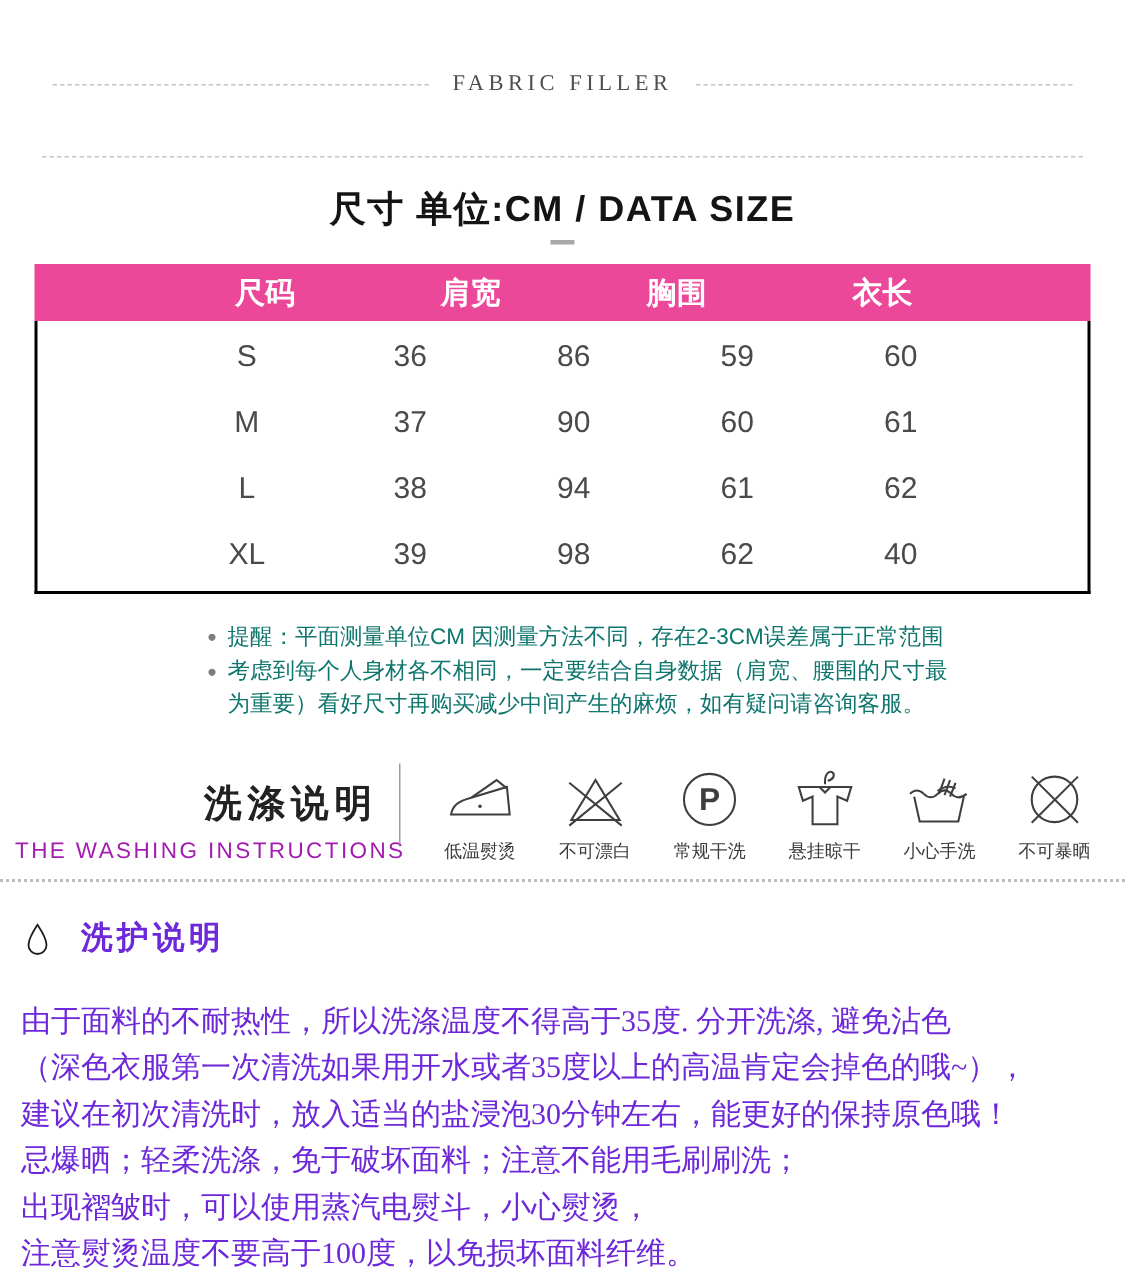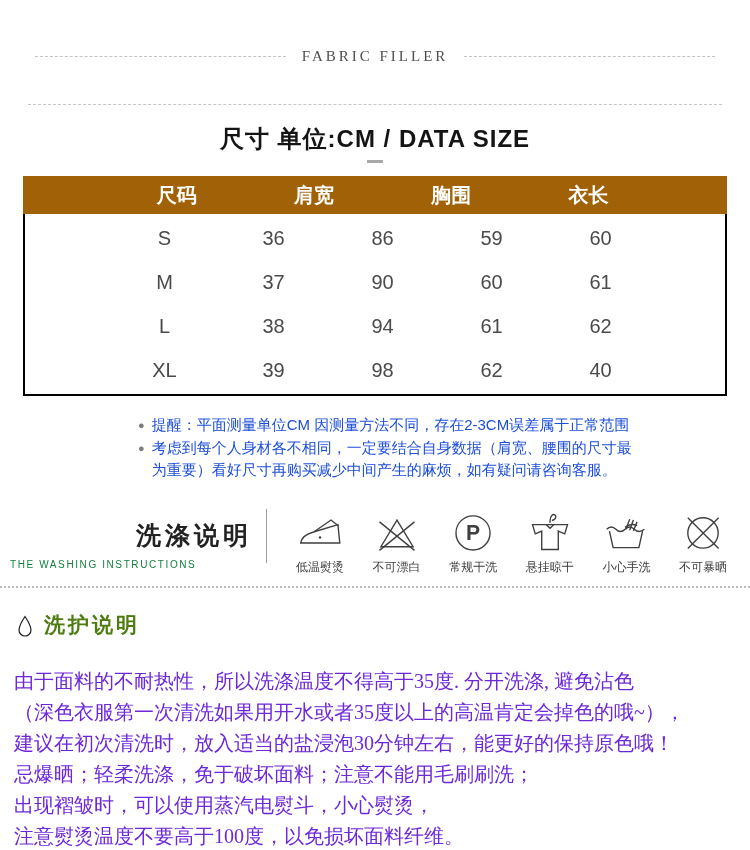--- a/index.html
+++ b/index.html
@@ -14,51 +14,51 @@
   .dash-full { margin:39px 28px 0 28px; border-top:1px dashed #c6c6c6; }
 
   
   .size-title { margin-top:18px; text-align:center; font-size:24px; font-weight:bold;
                 color:#141414; letter-spacing:1px; }
   .title-dash { width:16px; height:3px; background:#a8a8a8; margin:5px auto 0 auto; }
 
   
   .size-table { width:704px; margin:13px auto 0 auto; }
   .st-row { display:flex; padding-left:85px; padding-right:70px; }
-  .st-header { background:#a16207; height:38px; align-items:center; }
+  .st-header { background:#ec4899; height:38px; align-items:center; }
   .st-header .st-cell { color:#fff; font-weight:bold; font-size:20px; }
   .st-body { border:2px solid #000; border-top:none; padding-top:2px; padding-bottom:2px; }
   .st-bodyrow { display:flex; padding-left:85px; padding-right:70px; height:44px; align-items:center; }
   .st-cell { flex:1; text-align:center; font-size:20px; color:#4a4a4a; }
 
   
   .notes { width:520px; margin:18px 0 0 138px; }
   .note-item { display:flex; margin-bottom:1px; }
   .note-bullet { font-size:11px; color:#7d7d7d; line-height:22px; margin-right:7px; }
-  .note-text { width:482px; font-size:15px; line-height:22px; color:#1d4ed8; }
+  .note-text { width:482px; font-size:15px; line-height:22px; color:#0f766e; }
 
   
   .washing { display:flex; margin-top:26px; padding-left:10px; align-items:flex-start; }
   .wash-left { width:242px; margin-top:12px; }
   .wash-cn { text-align:right; font-size:25px; font-weight:600; color:#222;
              letter-spacing:4px; }
-  .wash-en { margin-top:7px; font-size:10px; color:#15803d; letter-spacing:1.6px; white-space:nowrap; }
+  .wash-en { margin-top:7px; font-size:15px; color:#a21caf; letter-spacing:1.6px; white-space:nowrap; }
   .wash-divider { width:1px; height:54px; background:#9d9d9d; margin:2px 10px 0 14px; }
   .wash-icons { flex:1; display:flex; justify-content:space-between; padding:2px 10px 0 6px; }
   .wash-item { display:flex; flex-direction:column; align-items:center; width:74px; }
   .wash-item svg { width:46px; height:46px; stroke:#3f3f3f; fill:none; stroke-width:3; }
   .wash-label { margin-top:4px; font-size:12px; color:#3c3c3c; white-space:nowrap; }
 
   .dotted { margin-top:10px; border-top:2px dotted #bdbdbd; }
 
   
   .care { padding:0 14px; }
   .care-header { display:flex; align-items:center; margin-top:23px; padding-left:2px; }
   .care-header svg { width:18px; height:25px; stroke:#1d1d1d; fill:none; stroke-width:1.6; }
-  .care-title { margin-left:10px; font-size:21px; font-weight:bold; color:#4d7c0f; letter-spacing:3px; }
+  .care-title { margin-left:20px; font-size:21px; font-weight:bold; color:#6d28d9; letter-spacing:3px; }
   .care-body { margin-top:27px; font-family:"Liberation Serif", serif; font-size:20px;
                line-height:31px; color:#6d28d9; }
   .care-line { white-space:nowrap; }
 </style>
 </head>
 <body>
 
 <div class="banner-row">
   <div class="banner-dash"></div>
   <div class="banner-text">FABRIC FILLER</div>

